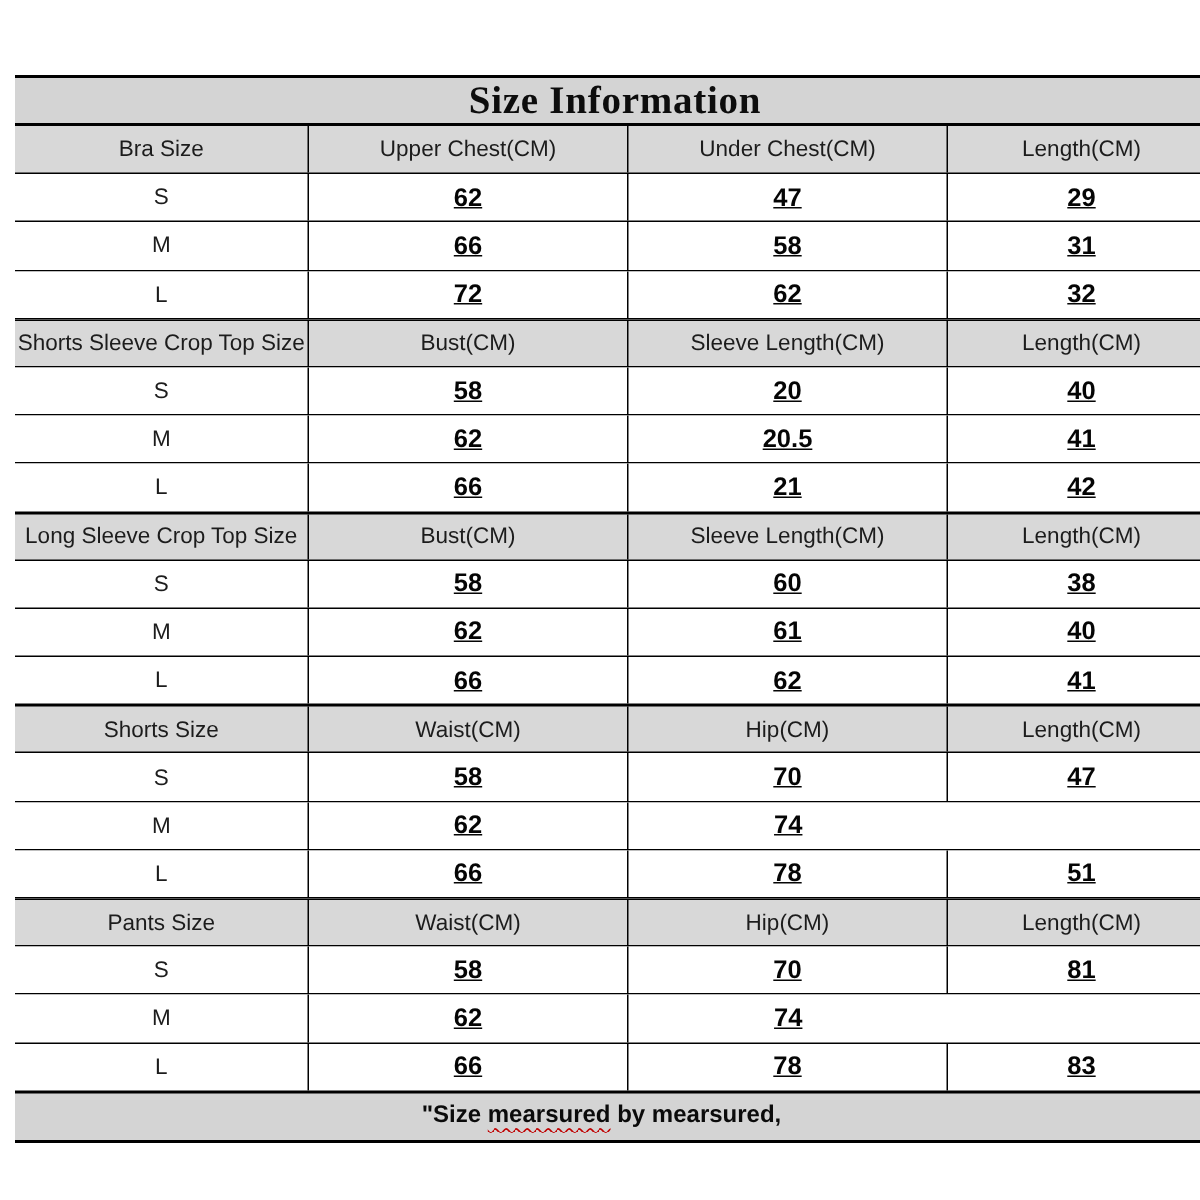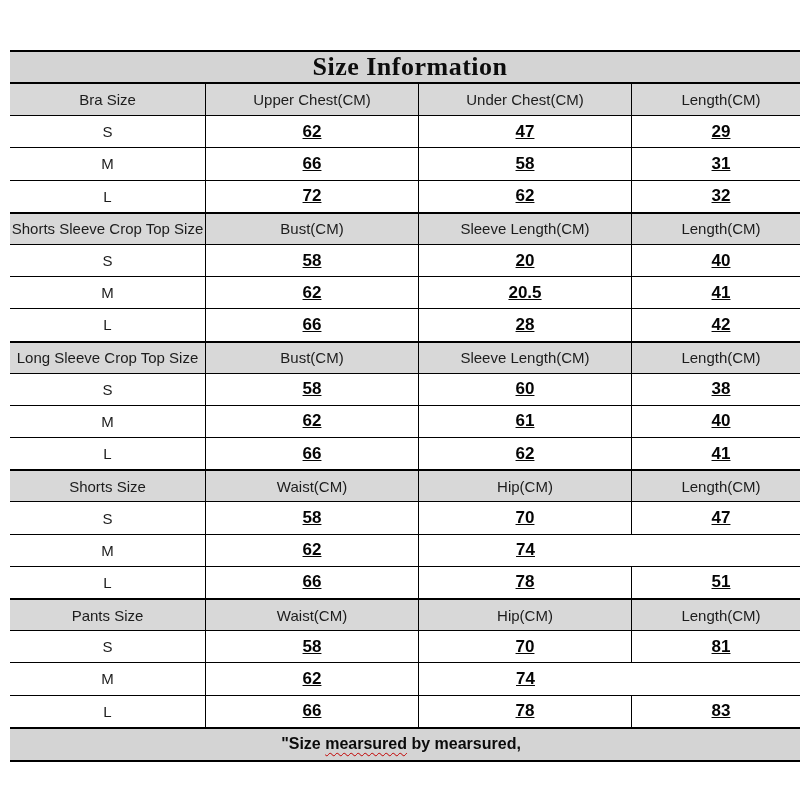--- a/index.html
+++ b/index.html
@@ -156,21 +156,21 @@
         </div>
         <div class="row data-row">
           <div class="cell size-label">M</div>
           <div class="cell value">62</div>
           <div class="cell value">20.5</div>
           <div class="cell value">41</div>
         </div>
         <div class="row data-row">
           <div class="cell size-label">L</div>
           <div class="cell value">66</div>
-          <div class="cell value">28</div>
+          <div class="cell value">21</div>
           <div class="cell value">42</div>
         </div>
         <div class="row header-row">
           <div class="cell section-name">Long Sleeve Crop Top Size</div>
           <div class="cell col-header">Bust(CM)</div>
           <div class="cell col-header">Sleeve Length(CM)</div>
           <div class="cell col-header">Length(CM)</div>
         </div>
         <div class="row data-row">
           <div class="cell size-label">S</div>

